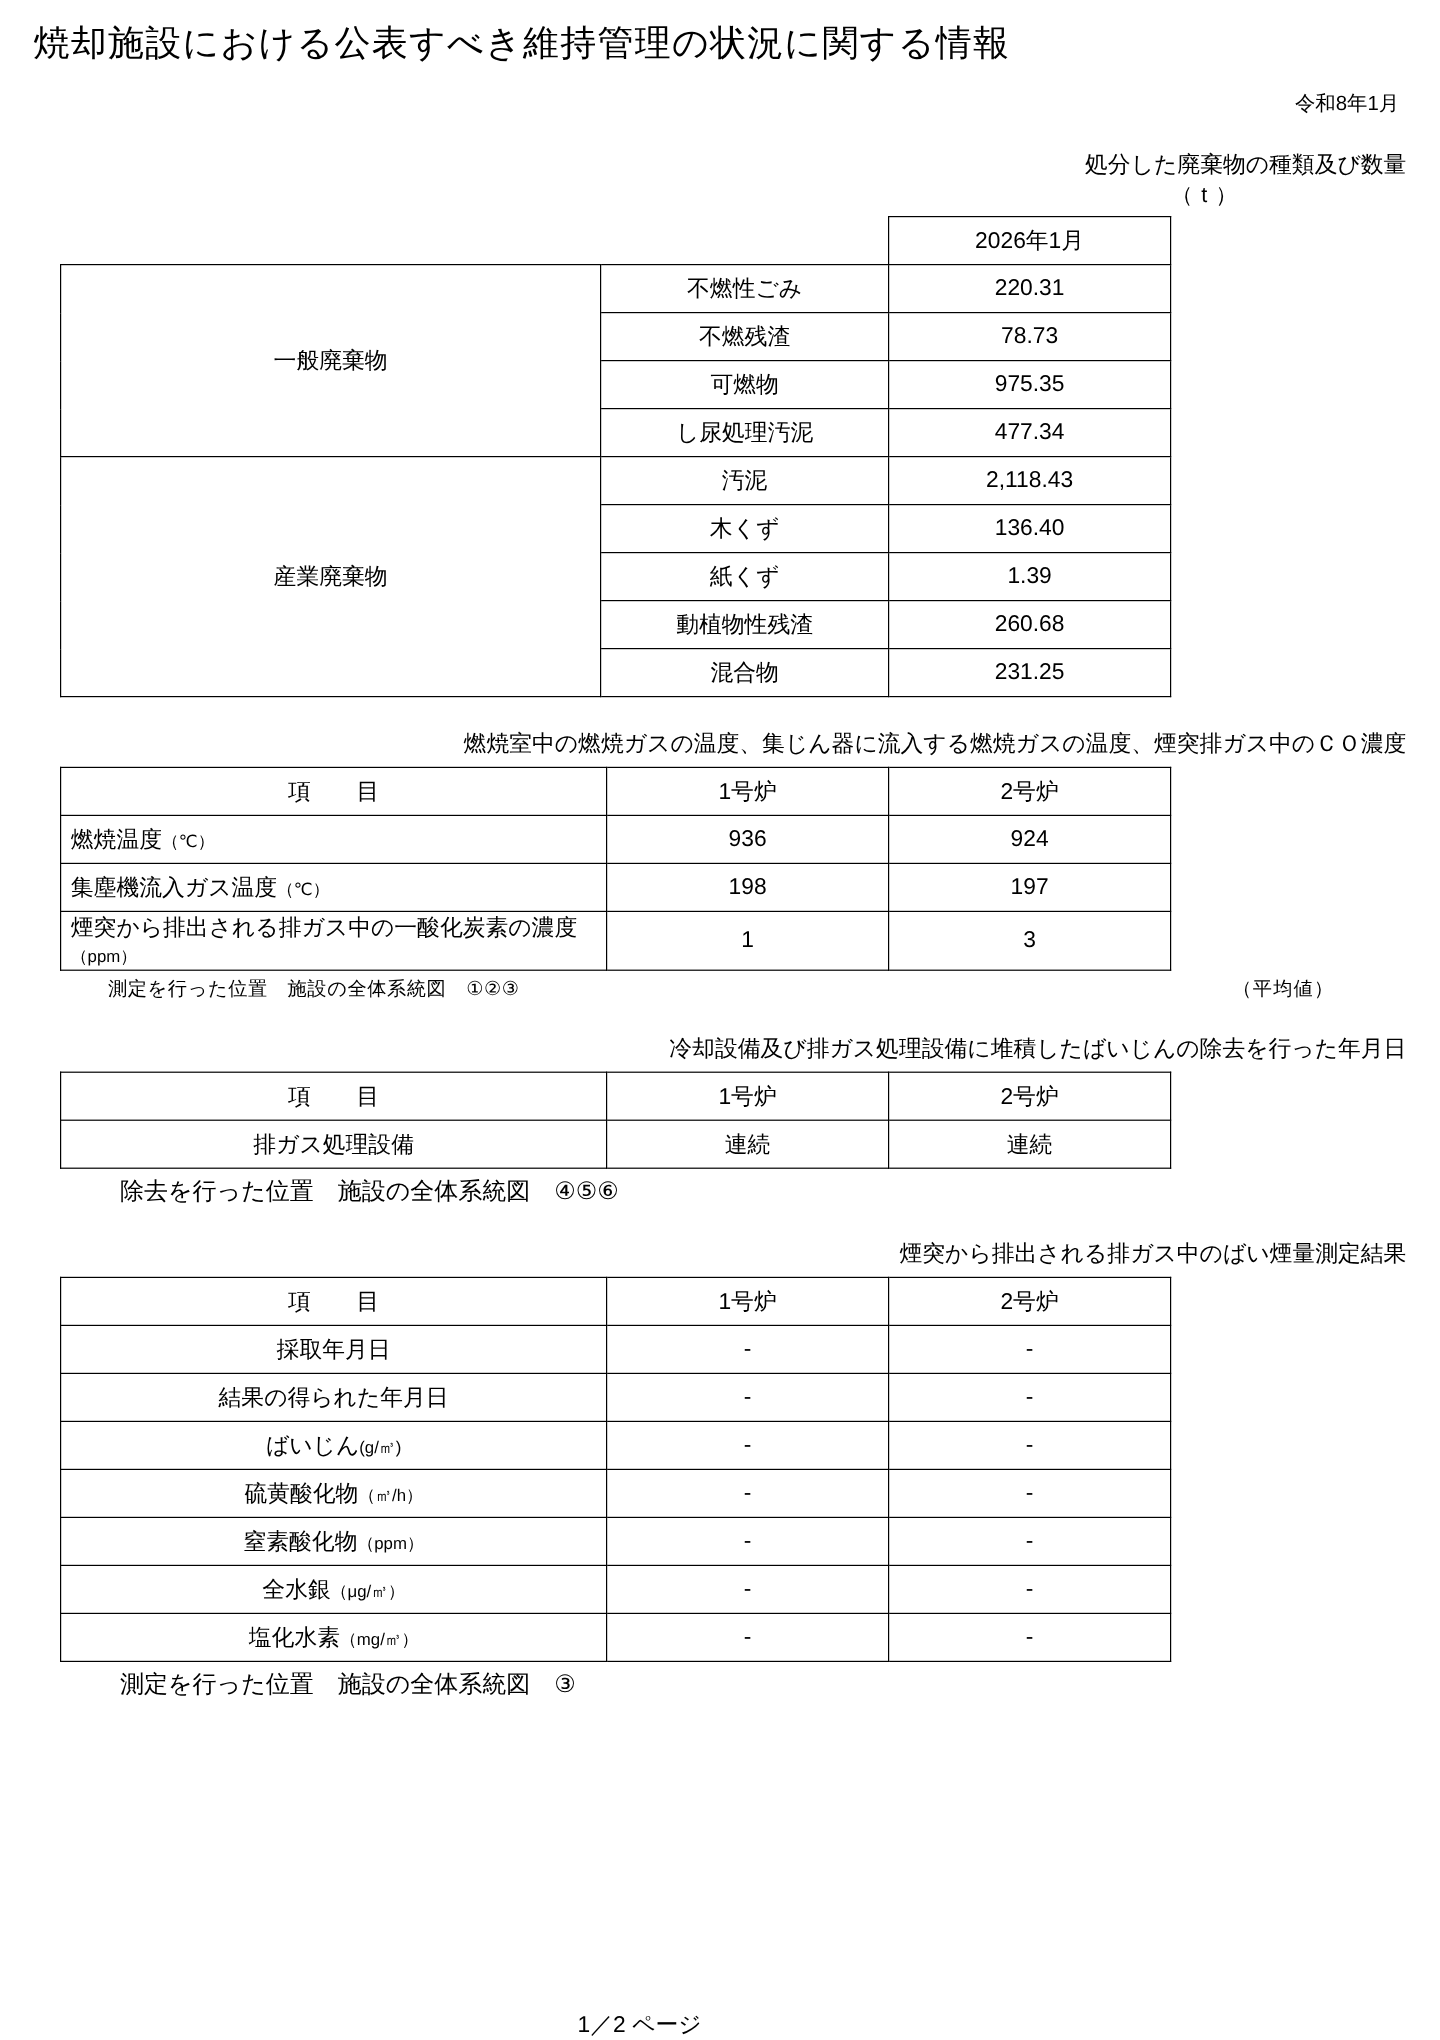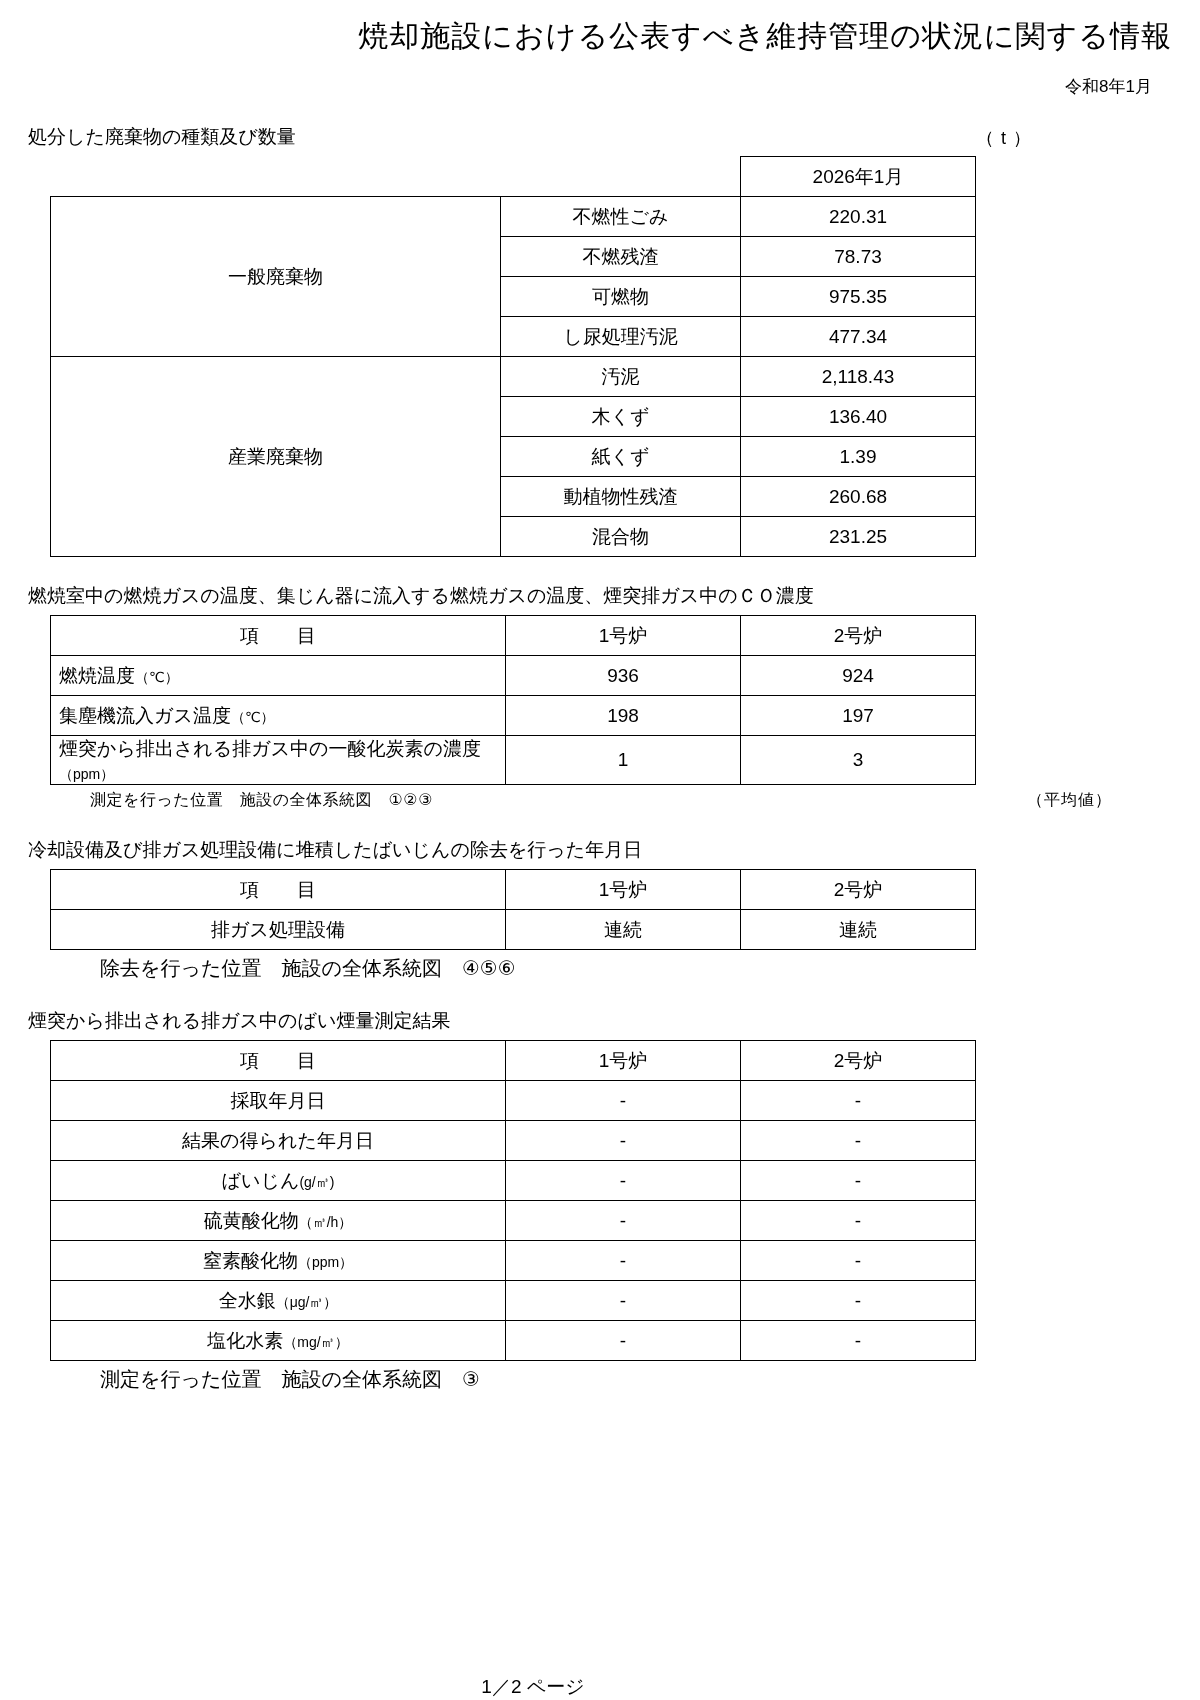--- a/index.html
+++ b/index.html
@@ -16,43 +16,43 @@
     overflow: hidden;
   }
   .page {
     width: 1200px;
     height: 1700px;
     position: relative;
     box-sizing: border-box;
     padding: 0 28px;
   }
   .doc-title {
-    text-align: right;
+    text-align: left;
     font-size: 30px;
     letter-spacing: 1px;
     margin-top: 16px;
     margin-bottom: 0;
     font-weight: normal;
   }
   .doc-date {
     text-align: right;
     font-size: 17px;
     margin-top: 18px;
-    margin-right: 20px;
+    margin-right: 6px;
   }
   .section {
     margin-top: 26px;
   }
   .section-head {
     display: flex;
     align-items: flex-end;
-    justify-content: space-between;
     font-size: 19px;
     margin-left: 0px;
     margin-bottom: 6px;
+    flex-direction: column;
   }
   .section-head .unit {
     font-size: 18px;
     margin-right: 140px;
     letter-spacing: 1px;
   }
   table {
     border-collapse: collapse;
     table-layout: fixed;
   }

